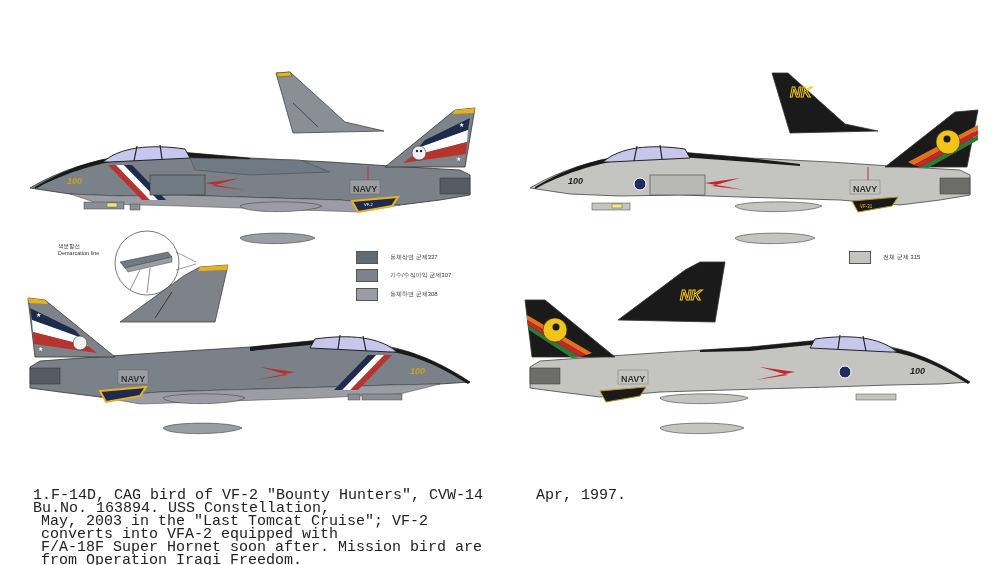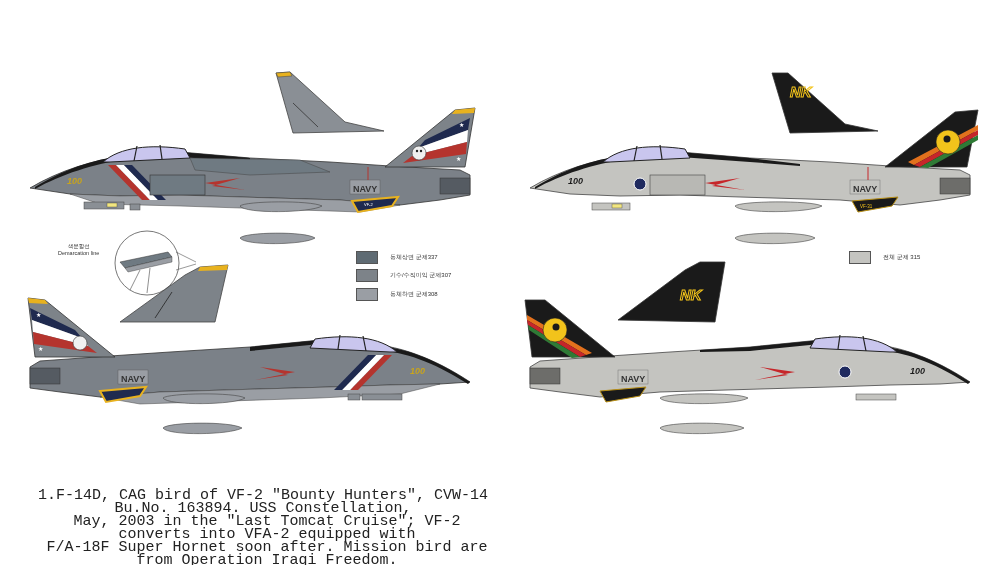--- a/index.html
+++ b/index.html
@@ -1,17 +1,17 @@
 <!DOCTYPE html>
 <html><head>
 <meta charset="utf-8">
 <style>
   html,body{margin:0;padding:0;background:#ffffff;}
   body{width:1000px;height:565px;position:relative;overflow:hidden;font-family:"Liberation Sans",sans-serif;}
-  .abs{position:absolute;text-align:center;}
+  .abs{position:absolute;}
   svg{position:absolute;left:0;top:0;}
   .caption{position:absolute;font-size:15px;line-height:13px;color:#222;font-family:Liberation Mono, monospace;}
   .caption .num{display:inline;}
   .caption .indent{display:block;padding-left:8px;}
   .legend-item{position:absolute;display:flex;align-items:center;gap:12px;}
   .legend-swatch{width:20px;height:11px;border:1px solid #555;}
   .legend-label{font-size:6px;color:#333;white-space:nowrap;}
   .demarc{position:absolute;font-size:5.5px;line-height:7px;color:#333;}
   .svgtext{font-family:"Liberation Sans",sans-serif;}
 </style>
@@ -218,14 +218,15 @@
     <rect x="356" y="394" width="40" height="6" fill="#c4c4c0" stroke="#444" stroke-width="0.5"></rect>
   </g>
 </svg>
 
 <div class="legend-item" style="left:349px;top:251px;">
   <span class="legend-swatch" style="background:#c4c4c0"></span>
   <span class="legend-label">전체 군제 315</span>
 </div>
 
 <div class="caption" style="left:28px;top:489px;width:460px;">
+  <span class="indent">Apr, 1997.</span>
 </div>
 </div>
 
 </body></html>

